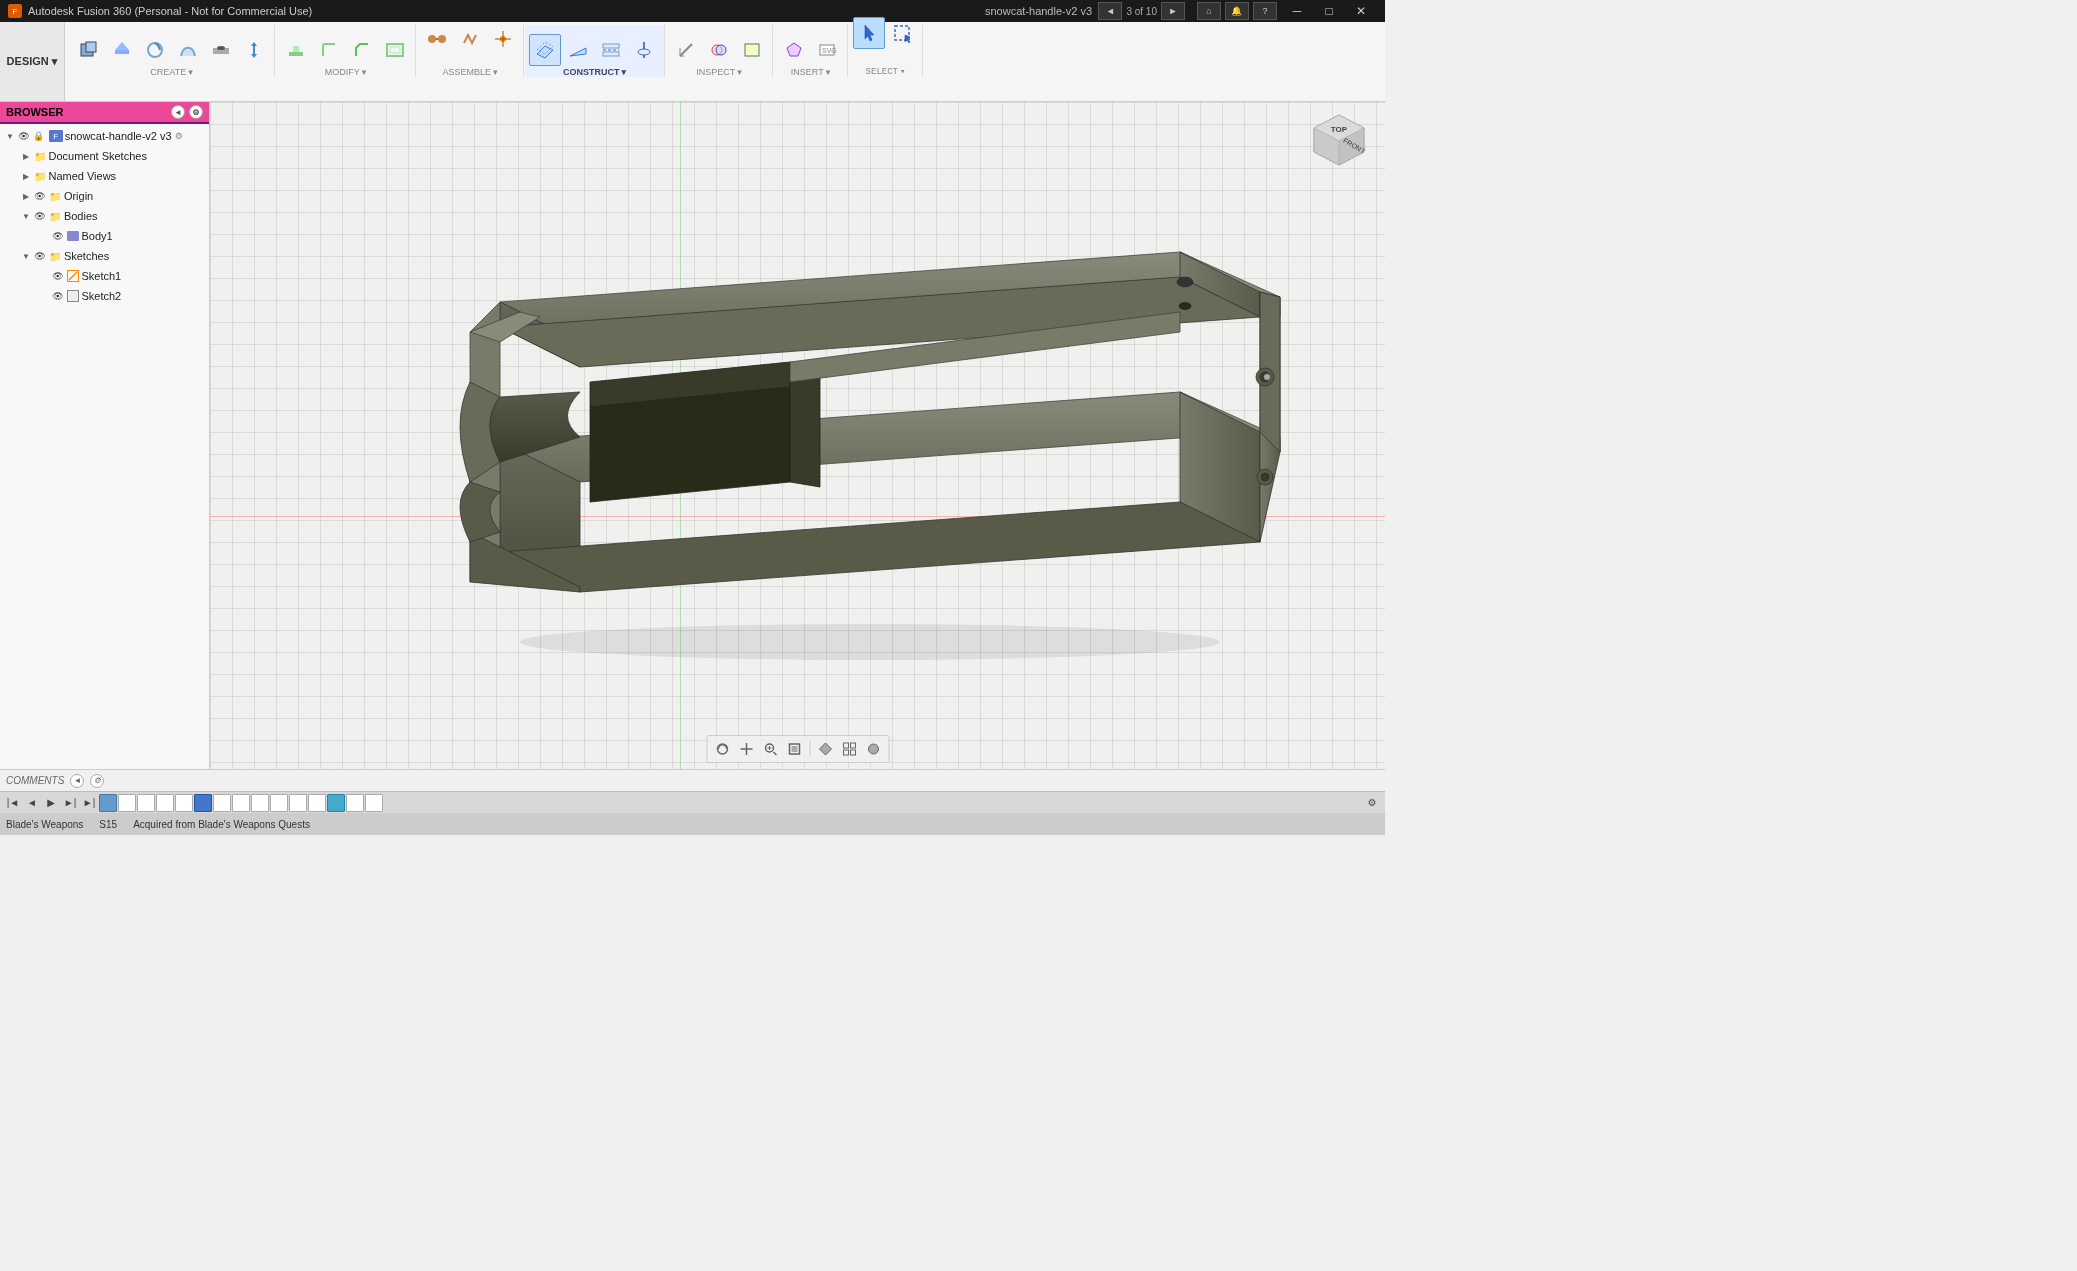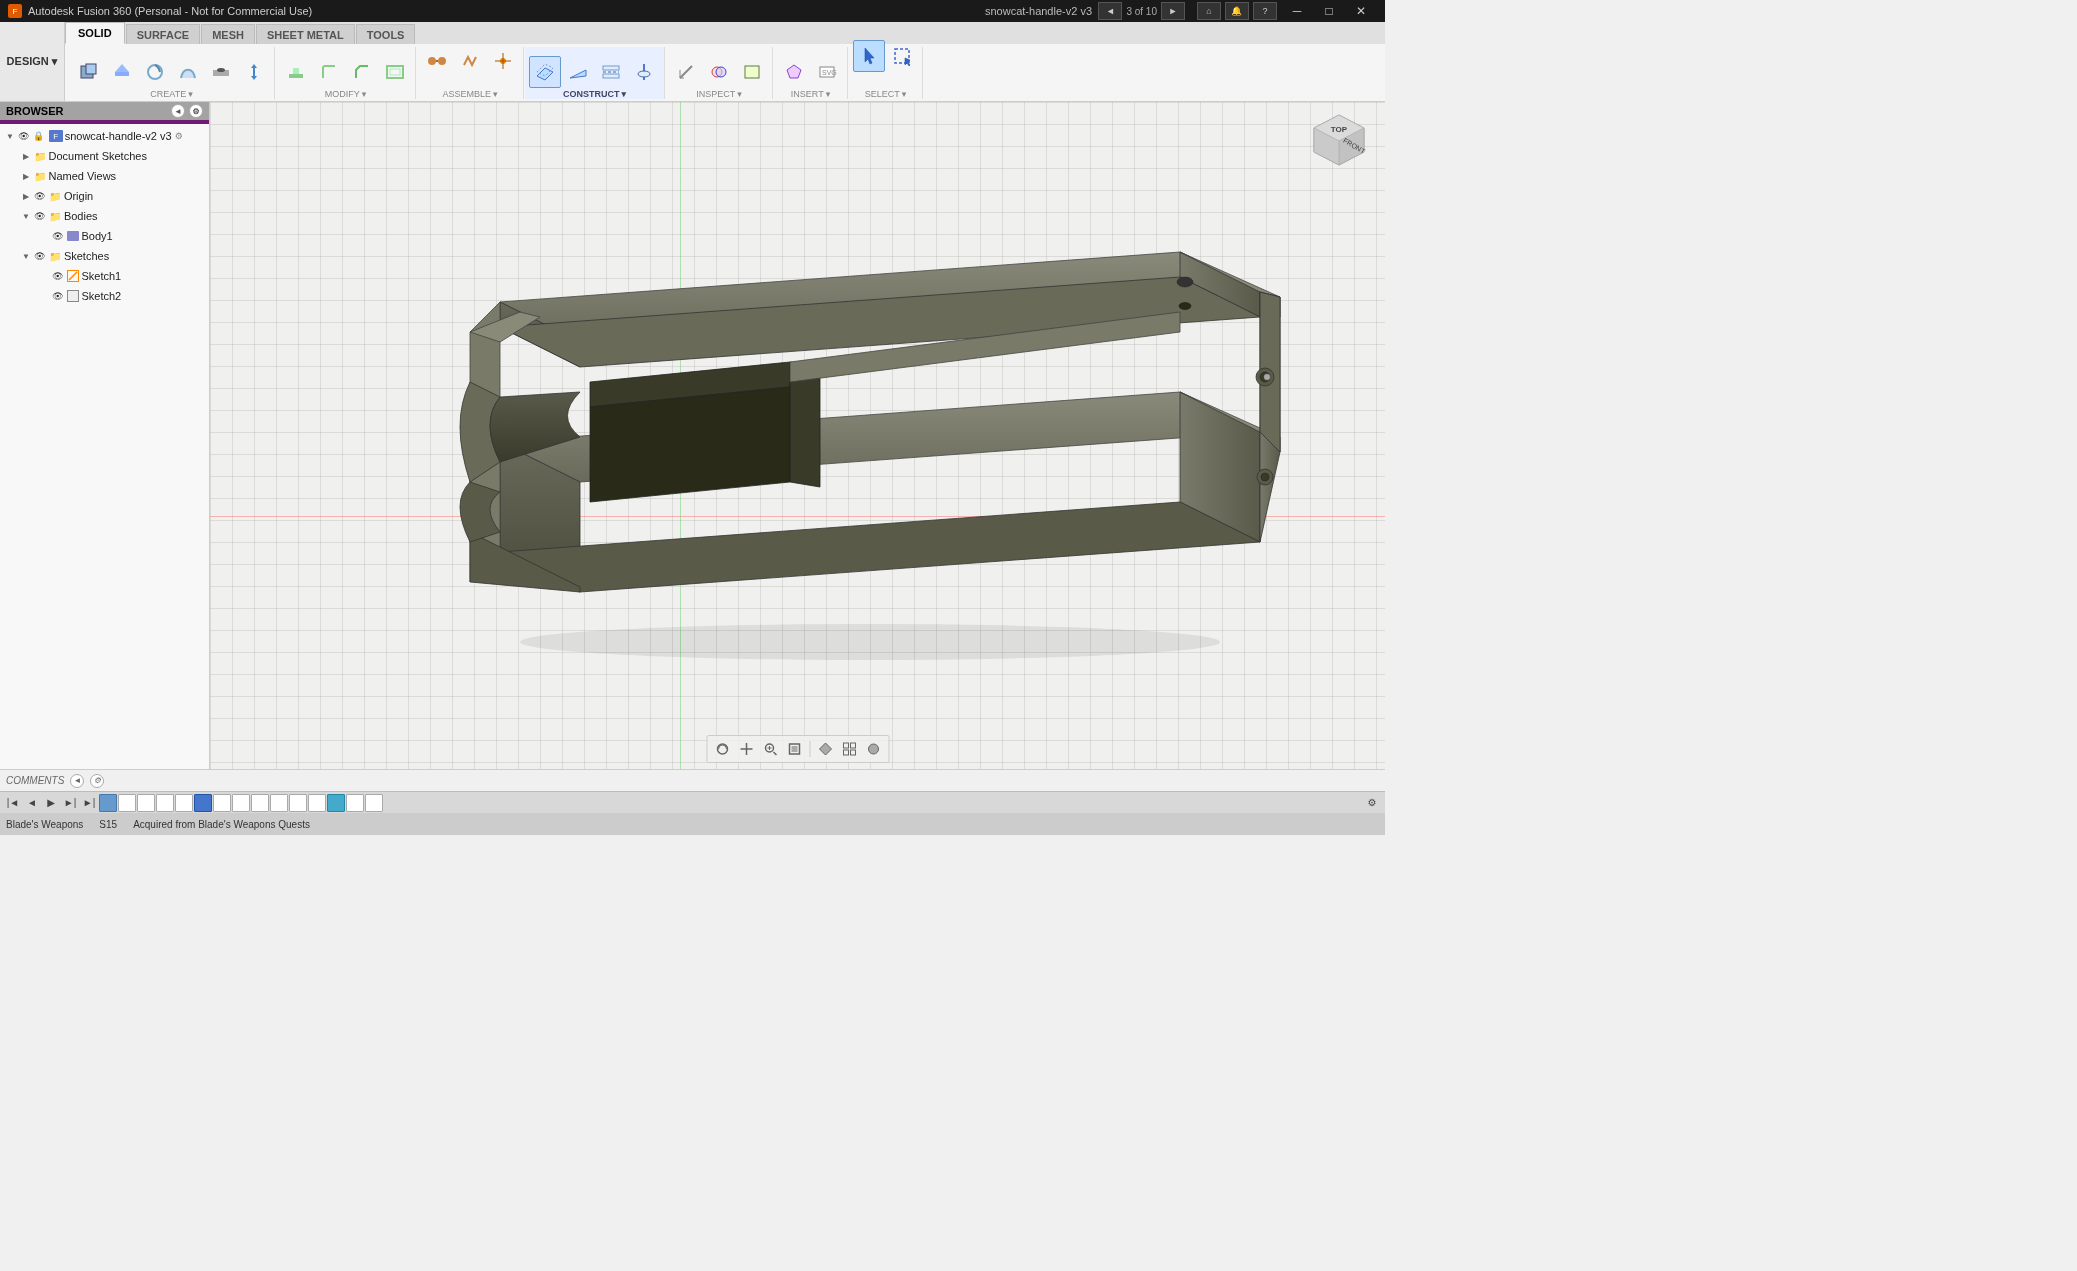--- a/index.html
+++ b/index.html
@@ -242,27 +242,20 @@
 
 <div id="app-header">
   <div id="toolbar" style="height:80px; display:flex; align-items:stretch; background:#f5f5f5; border-bottom:1px solid #ccc;">
 
     <div id="design-btn" style="width:65px; background:#e8e8e8; border-right:1px solid #ccc; display:flex; align-items:center; justify-content:center; font-size:11px; font-weight:600; color:#333; cursor:pointer; flex-direction:column;">
       <span>DESIGN ▾</span>
     </div>
 
     <div style="flex:1; display:flex; flex-direction:column;">
 
-      <div id="tabs-row" style="display:flex; height:22px; background:#e0e0e0; align-items:flex-end; padding-left:0;">
-        <div class="toolbar-tab active" style="background:#f5f5f5; color:#000; border:1px solid #bbb; border-bottom:1px solid #f5f5f5; height:22px; padding:0 12px; font-size:11px; font-weight:600; display:flex; align-items:center; margin-right:1px;">SOLID</div>
-        <div class="toolbar-tab" style="background:#d0d0d0; color:#555; border:1px solid #bbb; border-bottom:none; height:20px; padding:0 10px; font-size:11px; display:flex; align-items:center; margin-right:1px;">SURFACE</div>
-        <div class="toolbar-tab" style="background:#d0d0d0; color:#555; border:1px solid #bbb; border-bottom:none; height:20px; padding:0 10px; font-size:11px; display:flex; align-items:center; margin-right:1px;">MESH</div>
-        <div class="toolbar-tab" style="background:#d0d0d0; color:#555; border:1px solid #bbb; border-bottom:none; height:20px; padding:0 10px; font-size:11px; display:flex; align-items:center; margin-right:1px;">SHEET METAL</div>
-        <div class="toolbar-tab" style="background:#d0d0d0; color:#555; border:1px solid #bbb; border-bottom:none; height:20px; padding:0 10px; font-size:11px; display:flex; align-items:center;">TOOLS</div>
-      </div>
 
       <div id="tool-buttons-row" style="display:flex; height:58px; align-items:center; padding:2px 4px; gap:1px; background:#f5f5f5;">
 
         <div class="tool-group" style="display:flex;flex-direction:column;align-items:center;border-right:1px solid #ddd;padding:0 4px;height:52px;justify-content:flex-end;">
           <div class="tool-group-buttons" style="display:flex;gap:1px;">
             <div class="tool-btn">
               <div class="icon-shape" style="width:20px;height:20px;">
                 <svg width="20" height="20" viewBox="0 0 20 20">
                     <rect x="2" y="4" width="12" height="12" fill="#88aacc" stroke="#446" stroke-width="1"></rect>
                     <rect x="7" y="2" width="10" height="10" fill="#aaccee" stroke="#446" stroke-width="1"></rect>
@@ -497,35 +490,35 @@
             </div>
             <div class="tool-btn">
               <div class="icon-shape">
                   <svg width="20" height="20" viewBox="0 0 20 20">
                     <rect x="3" y="3" width="14" height="14" fill="none" stroke="#4466cc" stroke-width="1.5" stroke-dasharray="3,2"></rect>
                     <polygon points="13,12 13,19 15,17 17,20 18,19 16,16 18,14" fill="#3366cc" stroke="#1144aa" stroke-width="0.5"></polygon>
                   </svg>
                 </div>
             </div>
           </div>
-          <div class="tool-group-label" style="font-size:9px;color:#888;margin-top:17px;">
+          <div class="tool-group-label" style="font-size:9px;color:#888;margin-top:17px;font-family:Liberation Mono, monospace;">
             <span>SELECT</span>
             <span>▾</span>
           </div>
         </div>
 
       </div>
     </div>
   </div>
 </div>
 
 <div id="main" style="display:flex; height:calc(857px - 22px - 80px - 22px - 22px - 22px - 22px); position:relative;">
 
   <div id="sidebar" style="width:210px; background:#f8f8f8; border-right:1px solid #ccc; display:flex; flex-direction:column; flex-shrink:0;">
-    <div id="browser-header" style="height:22px; background:#a3a3a3; border-bottom:4px solid #701a75; display:flex; align-items:center; justify-content:space-between; padding:0 6px; font-size:11px; font-weight:600;">
+    <div id="browser-header" style="height:22px; background:#ec4899; border-bottom:2px solid #701a75; display:flex; align-items:center; justify-content:space-between; padding:0 6px; font-size:11px; font-weight:600;">
       <span>BROWSER</span>
       <div style="display:flex;gap:4px;">
         <div class="browser-ctrl-btn">◄</div>
         <div class="browser-ctrl-btn">⚙</div>
       </div>
     </div>
 
     <div id="browser-tree" style="flex:1; overflow:auto; padding:2px 0;">
 
       <div class="tree-item" style="padding-left:4px;">

